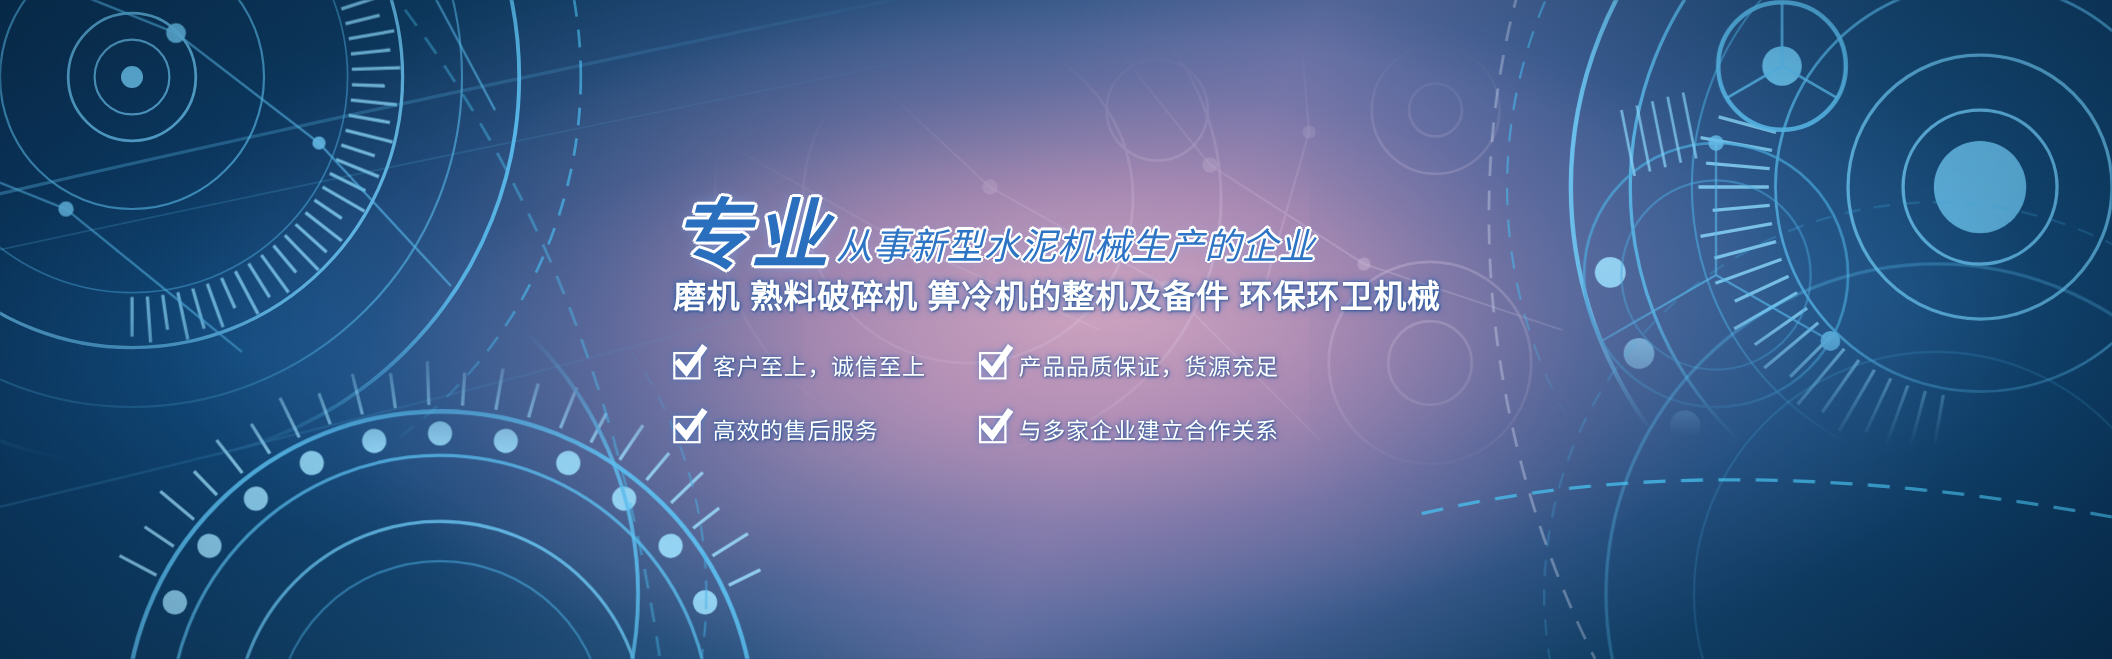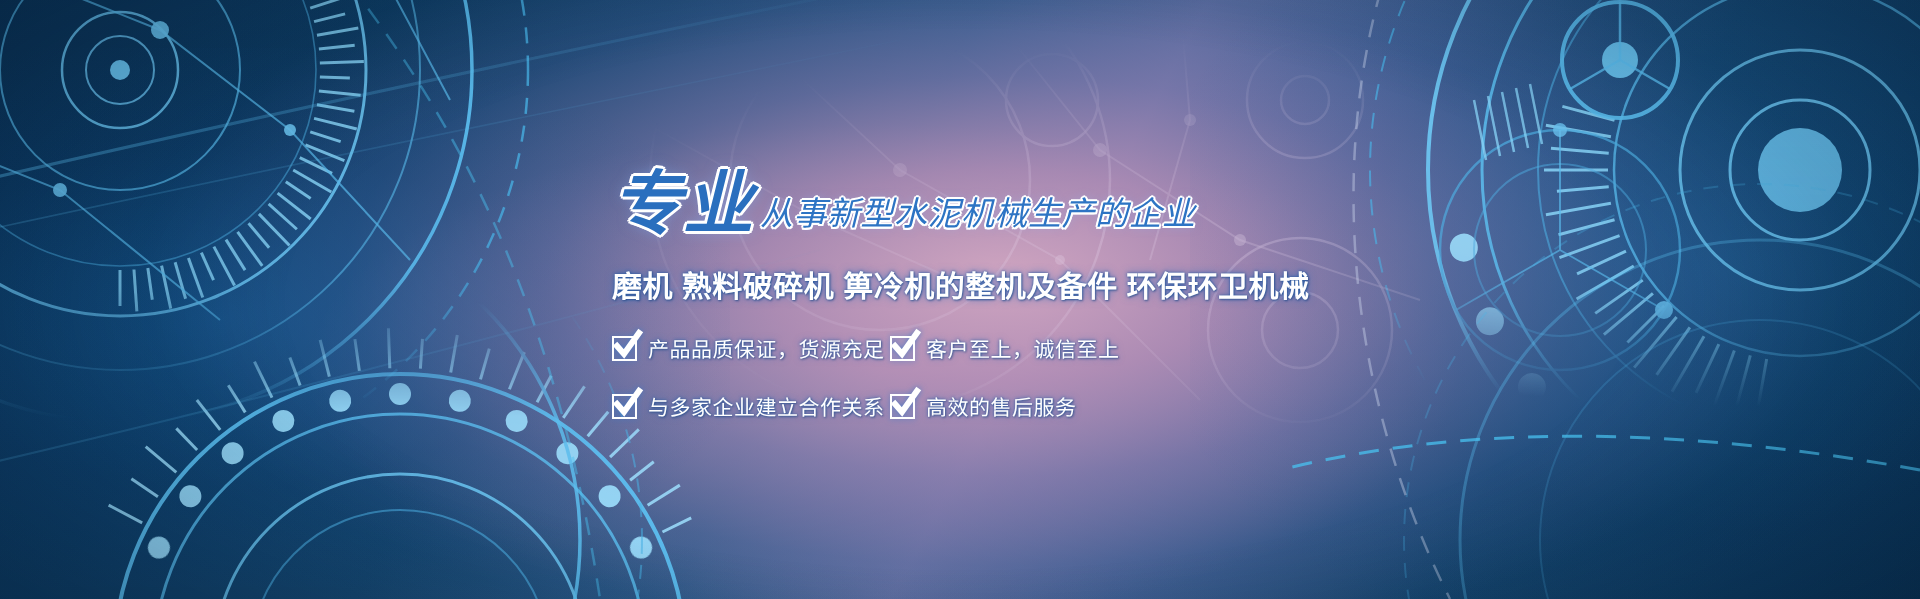--- a/index.html
+++ b/index.html
@@ -82,21 +82,21 @@
     inset: 0;
     width: 100%;
     height: 100%;
     pointer-events: none;
   }
 
   
   .content {
     position: absolute;
     left: 612px;
-    top: 160px;
+    top: 170px;
     width: 760px;
   }
   .headline-row {
     display: flex;
     align-items: flex-end;
     gap: 6px;
     height: 76px;
   }
   .headline-big {
     font-size: 70px;
@@ -124,21 +124,21 @@
     text-shadow:
       -1.5px -1.5px 0 #ffffff,  1.5px -1.5px 0 #ffffff,
       -1.5px  1.5px 0 #ffffff,  1.5px  1.5px 0 #ffffff,
       -2px 0 0 #ffffff, 2px 0 0 #ffffff,
        0 -2px 0 #ffffff, 0 2px 0 #ffffff,
        0 0 10px rgba(120,180,255,0.5);
     white-space: nowrap;
     padding-bottom: 6px;
   }
   .subline {
-    margin-top: 34px;
+    margin-top: 8px;
     font-size: 30px;
     line-height: 1.1;
     font-weight: bold;
     letter-spacing: 0.5px;
     color: #ffffff;
     white-space: nowrap;
     text-shadow:
       0 0 3px rgba(40,90,160,0.95),
       0 0 8px rgba(50,110,190,0.75),
       1px 1px 2px rgba(20,50,100,0.55);
@@ -587,45 +587,45 @@
     <div class="subline">磨机  熟料破碎机   箅冷机的整机及备件   环保环卫机械</div>
 
     <div class="features">
 
       <div class="feature">
         <span class="checkbox">
           <svg viewBox="0 0 32 32">
             <path d="M6 16 L13 24 L28 3" fill="none" stroke="#ffffff" stroke-width="6" stroke-linecap="square" stroke-linejoin="miter"></path>
           </svg>
         </span>
-        <span class="feature-label">产品品质保证，货源充足</span>
+        <span class="feature-label">客户至上，诚信至上</span>
       </div>
 
       <div class="feature">
         <span class="checkbox">
           <svg viewBox="0 0 32 32">
             <path d="M6 16 L13 24 L28 3" fill="none" stroke="#ffffff" stroke-width="6" stroke-linecap="square" stroke-linejoin="miter"></path>
           </svg>
         </span>
-        <span class="feature-label">客户至上，诚信至上</span>
+        <span class="feature-label">产品品质保证，货源充足</span>
+      </div>
+
+      <div class="feature">
+        <span class="checkbox">
+          <svg viewBox="0 0 32 32">
+            <path d="M6 16 L13 24 L28 3" fill="none" stroke="#ffffff" stroke-width="6" stroke-linecap="square" stroke-linejoin="miter"></path>
+          </svg>
+        </span>
+        <span class="feature-label">高效的售后服务</span>
       </div>
 
       <div class="feature">
         <span class="checkbox">
           <svg viewBox="0 0 32 32">
             <path d="M6 16 L13 24 L28 3" fill="none" stroke="#ffffff" stroke-width="6" stroke-linecap="square" stroke-linejoin="miter"></path>
           </svg>
         </span>
         <span class="feature-label">与多家企业建立合作关系</span>
       </div>
 
-      <div class="feature">
-        <span class="checkbox">
-          <svg viewBox="0 0 32 32">
-            <path d="M6 16 L13 24 L28 3" fill="none" stroke="#ffffff" stroke-width="6" stroke-linecap="square" stroke-linejoin="miter"></path>
-          </svg>
-        </span>
-        <span class="feature-label">高效的售后服务</span>
-      </div>
-
     </div>
   </div>
 </div>
 
 </body></html>

